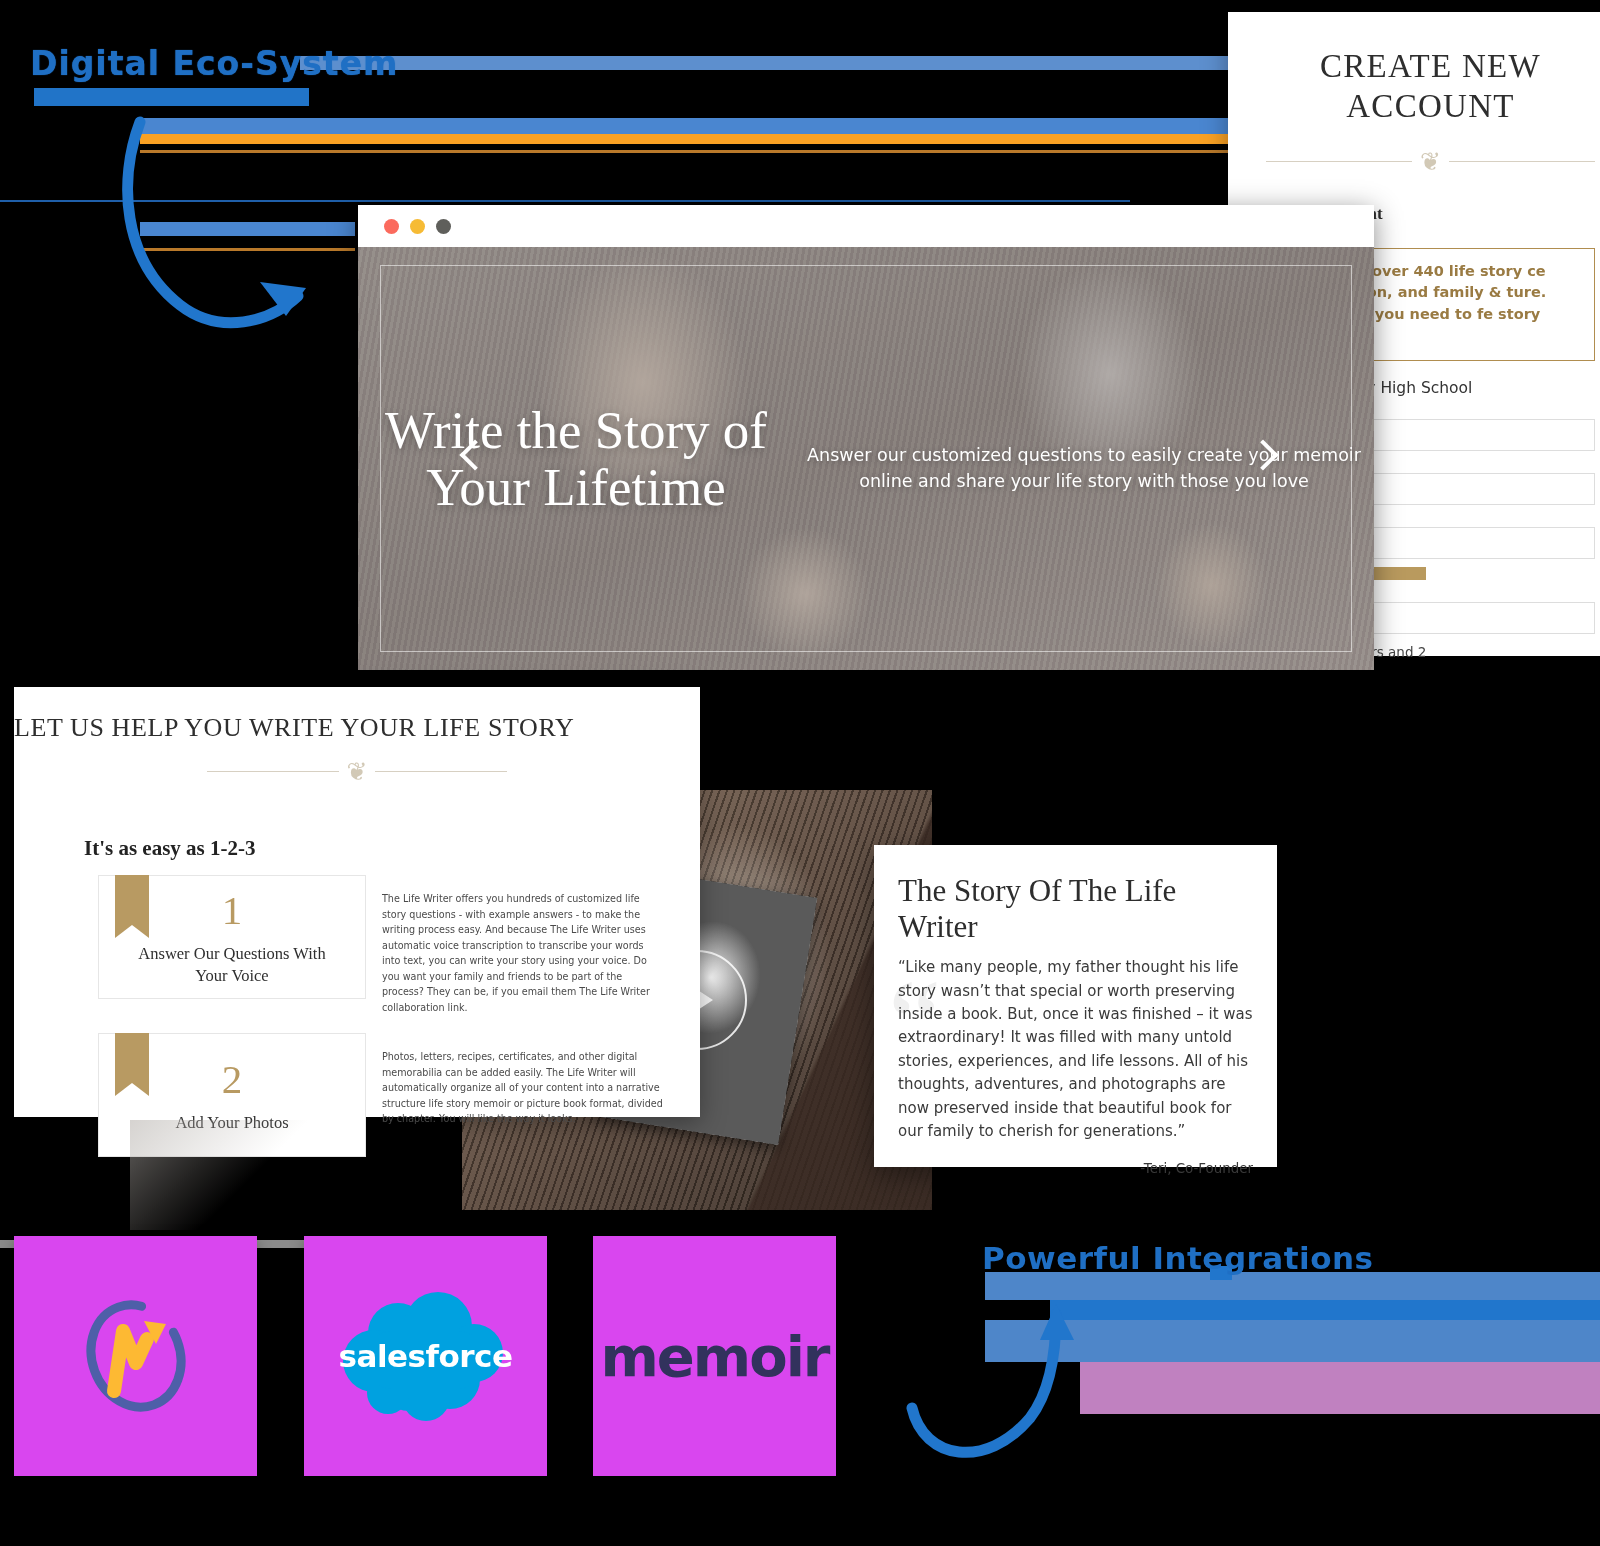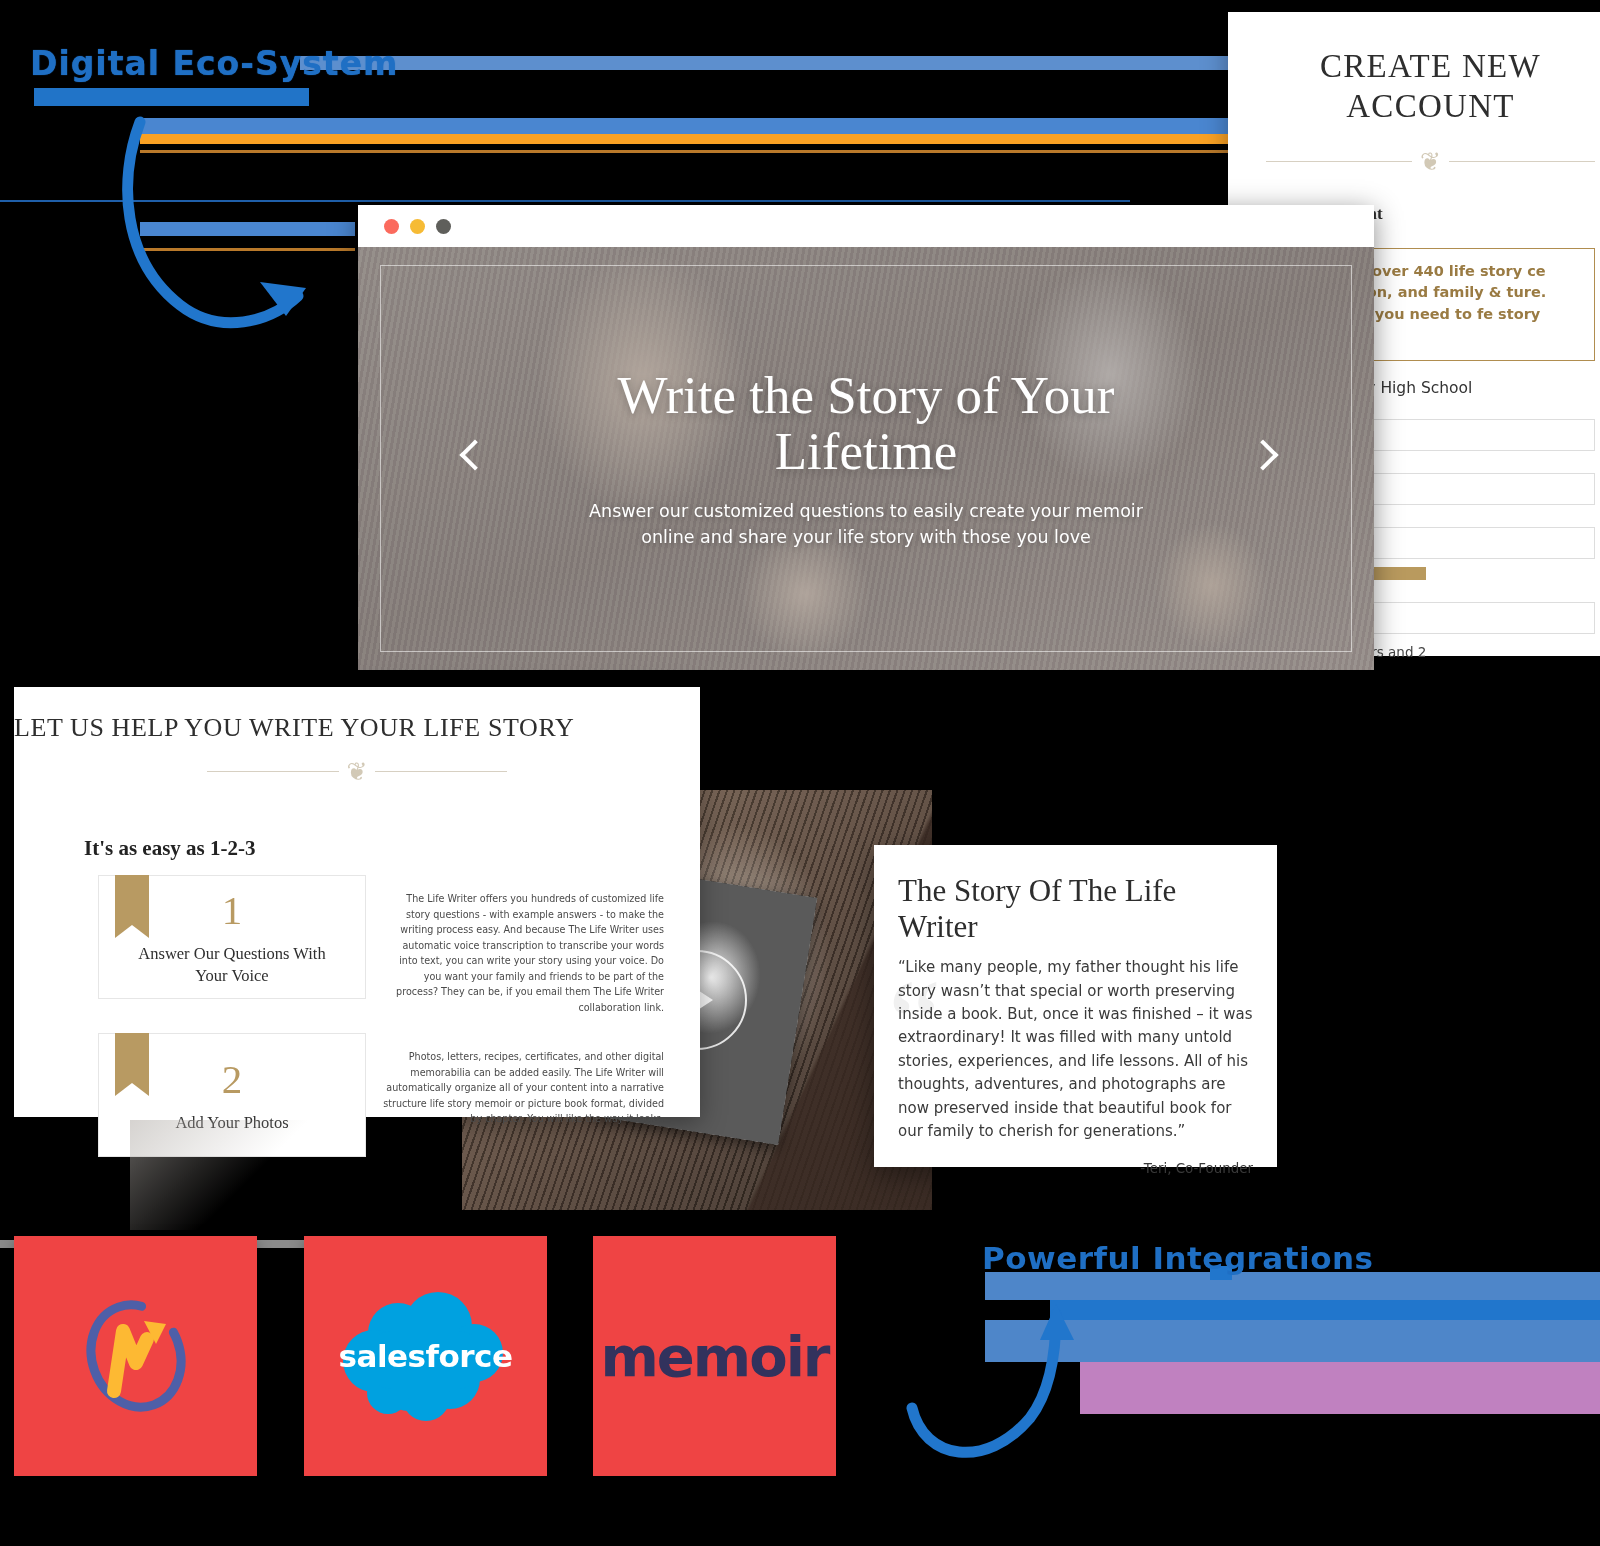--- a/index.html
+++ b/index.html
@@ -40,21 +40,21 @@
         radial-gradient(ellipse 170px 210px at 28% 32%, rgba(228,205,186,.95) 0%, rgba(200,175,156,0) 62%),
         radial-gradient(ellipse 150px 180px at 74% 30%, rgba(225,218,214,.9) 0%, rgba(190,182,178,0) 62%),
         radial-gradient(ellipse 110px 110px at 44% 82%, rgba(232,209,190,.85) 0%, rgba(210,185,166,0) 60%),
         radial-gradient(ellipse 95px 105px at 84% 80%, rgba(229,204,182,.85) 0%, rgba(205,180,160,0) 60%),
         repeating-linear-gradient(100deg, rgba(120,85,110,.16) 0 3px, rgba(255,255,255,.12) 3px 6px),
         linear-gradient(160deg,#a59a91,#8d8178 50%,#ada097);
       filter:saturate(.75);}
   .hero-veil{position:absolute;inset:0;background:rgba(120,115,112,.42);}
   .hero-frame{position:absolute;left:22px;top:18px;right:22px;bottom:18px;
       border:1px solid rgba(255,255,255,.55);}
-  .hero-inner{position:absolute;inset:0;display:flex;flex-direction:column;
+  .hero-inner{position:absolute;inset:0;display:flex;flex-direction:row;
       align-items:center;justify-content:center;color:#fff;text-align:center;}
   .hero-title{font-family:"Liberation Serif",serif;font-size:53px;line-height:1.06;
       max-width:620px;font-weight:400;text-shadow:0 2px 10px rgba(0,0,0,.3);}
   .hero-sub{font-family:"DejaVu Sans",sans-serif;font-size:17.5px;line-height:1.45;margin-top:20px;
       max-width:580px;text-shadow:0 1px 6px rgba(0,0,0,.3);}
   .chev{position:absolute;top:50%;transform:translateY(-50%);width:34px;height:34px;cursor:pointer;}
   .chev.left{left:98px;}
   .chev.right{right:94px;}
   .chev i{position:absolute;left:8px;top:2px;width:18px;height:18px;border-left:4px solid #fff;
       border-bottom:4px solid #fff;transform:rotate(45deg);display:block;}
@@ -112,38 +112,38 @@
   .step-row{display:flex;align-items:flex-start;}
   .step-card{position:relative;width:266px;height:122px;border:1px solid #e6e6e6;background:#fff;
       display:flex;flex-direction:column;align-items:center;justify-content:center;}
   .ribbon{position:absolute;left:16px;top:-1px;width:34px;height:50px;background:#b89a62;}
   .ribbon:after{content:"";position:absolute;left:0;bottom:-13px;border-left:17px solid #b89a62;
       border-right:17px solid #b89a62;border-bottom:13px solid transparent;}
   .step-num{font-family:"Liberation Serif",serif;font-size:41px;color:#b89a62;line-height:1;margin-top:2px;}
   .step-label{font-family:"Liberation Serif",serif;font-size:16.5px;color:#2f2f2f;
       text-align:center;margin-top:12px;line-height:1.3;max-width:220px;}
   .step-body{font-family:"DejaVu Sans",sans-serif;font-size:9.6px;line-height:1.62;color:#4a4a4a;
-      width:282px;margin-left:16px;margin-top:16px;text-align:right;}
+      width:282px;margin-left:16px;margin-top:16px;}
 
   
   .story{position:absolute;left:874px;top:845px;width:403px;height:322px;background:#fff;
       box-shadow:0 8px 26px rgba(0,0,0,.4);padding:28px 24px 0;box-sizing:border-box;position:absolute;}
   .story-quotemark{position:absolute;left:14px;top:118px;font-family:"Liberation Serif",serif;
       font-size:120px;color:#f0f0f0;line-height:1;z-index:0;}
   .story-h{position:relative;z-index:1;font-family:"Liberation Serif",serif;font-size:31px;
       color:#2d2d2d;line-height:1.15;}
   .story-sub{position:relative;z-index:1;font-family:"Liberation Serif",serif;font-weight:bold;
       font-size:16.5px;color:#2d2d2d;margin-top:16px;line-height:1.35;}
   .story-q{position:relative;z-index:1;font-family:"DejaVu Sans",sans-serif;font-size:15px;
       line-height:1.56;color:#3a3a3a;margin-top:12px;}
   .story-attr{position:relative;z-index:1;font-family:"DejaVu Sans",sans-serif;font-size:13.4px;
       color:#3a3a3a;text-align:right;margin-top:18px;}
 
   
-  .tile{position:absolute;top:1236px;width:243px;height:240px;background:#ef4444;
+  .tile{position:absolute;top:1236px;width:243px;height:240px;background:#d946ef;
       display:flex;align-items:center;justify-content:center;box-shadow:0 4px 14px rgba(0,0,0,.3);}
   .tile.t1{left:14px;} .tile.t2{left:304px;} .tile.t3{left:593px;}
   .stripe-word{font-family:"DejaVu Sans",sans-serif;font-weight:bold;font-size:56px;
       color:#32325d;letter-spacing:-2px;}
   .sf-word{position:absolute;left:50%;top:50%;transform:translate(-50%,-50%);color:#fff;
       font-family:"DejaVu Sans",sans-serif;font-size:31px;font-weight:600;letter-spacing:-.5px;}
 
   
   .pi-title{position:absolute;left:982px;top:1240px;font-size:31px;font-weight:bold;color:#1f6fc4;
       font-family:"DejaVu Sans",sans-serif;letter-spacing:.5px;white-space:nowrap;}

